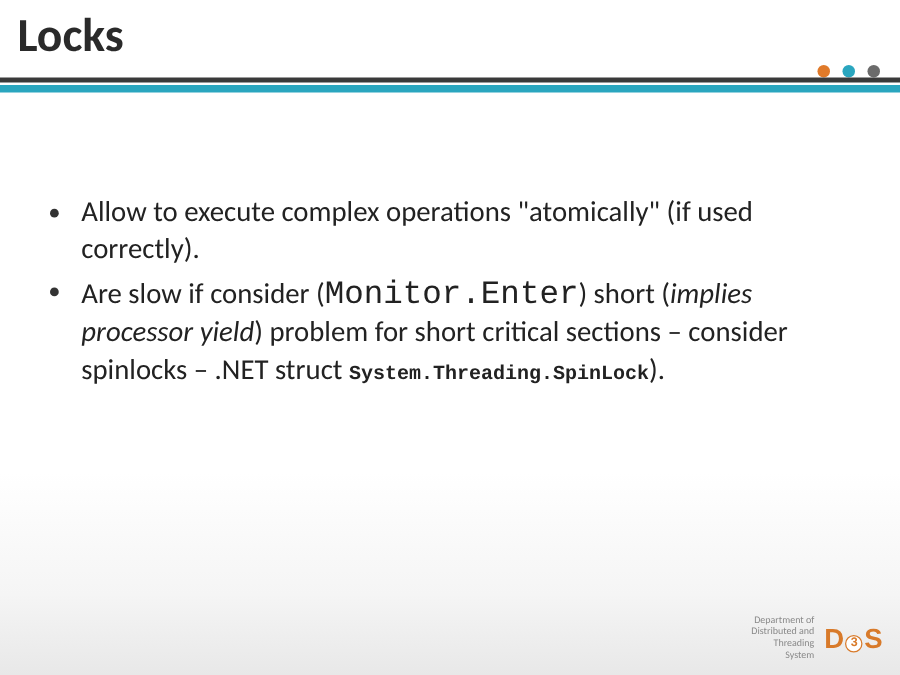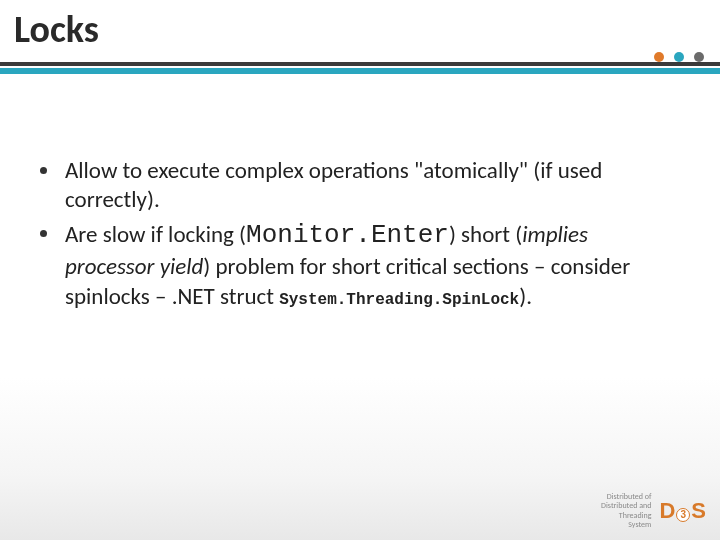--- a/index.html
+++ b/index.html
@@ -151,27 +151,27 @@
     <div class="rule-teal"></div>
   </div>
 
   <div class="content" id="content">
       <div class="bullet">
         <div class="marker"></div>
         <div class="text"><span>Allow to execute complex operations "atomically" (if used correctly).</span></div>
       </div>
       <div class="bullet">
         <div class="marker"></div>
-        <div class="text"><span>Are slow if locking (</span><span class="mono">Monitor.Enter</span><span>) short (</span><span class="ital">implies processor yield</span><span>) problem for short critical sections – consider spinlocks – .NET struct </span><span class="mono-bold">System.Threading.SpinLock</span><span>).</span></div>
+        <div class="text"><span>Are slow if consider (</span><span class="mono">Monitor.Enter</span><span>) short (</span><span class="ital">implies processor yield</span><span>) problem for short critical sections – consider spinlocks – .NET struct </span><span class="mono-bold">System.Threading.SpinLock</span><span>).</span></div>
       </div>
     </div>
 
   <div class="footer">
     <div class="dept">
-      <div>Distributed of</div>
+      <div>Department of</div>
       <div>Distributed and</div>
       <div>Threading</div>
       <div>System</div>
     </div>
     <div class="logo">
       <span class="d">D</span>
       <span class="three">3</span>
       <span class="s">S</span>
     </div>
   </div>

